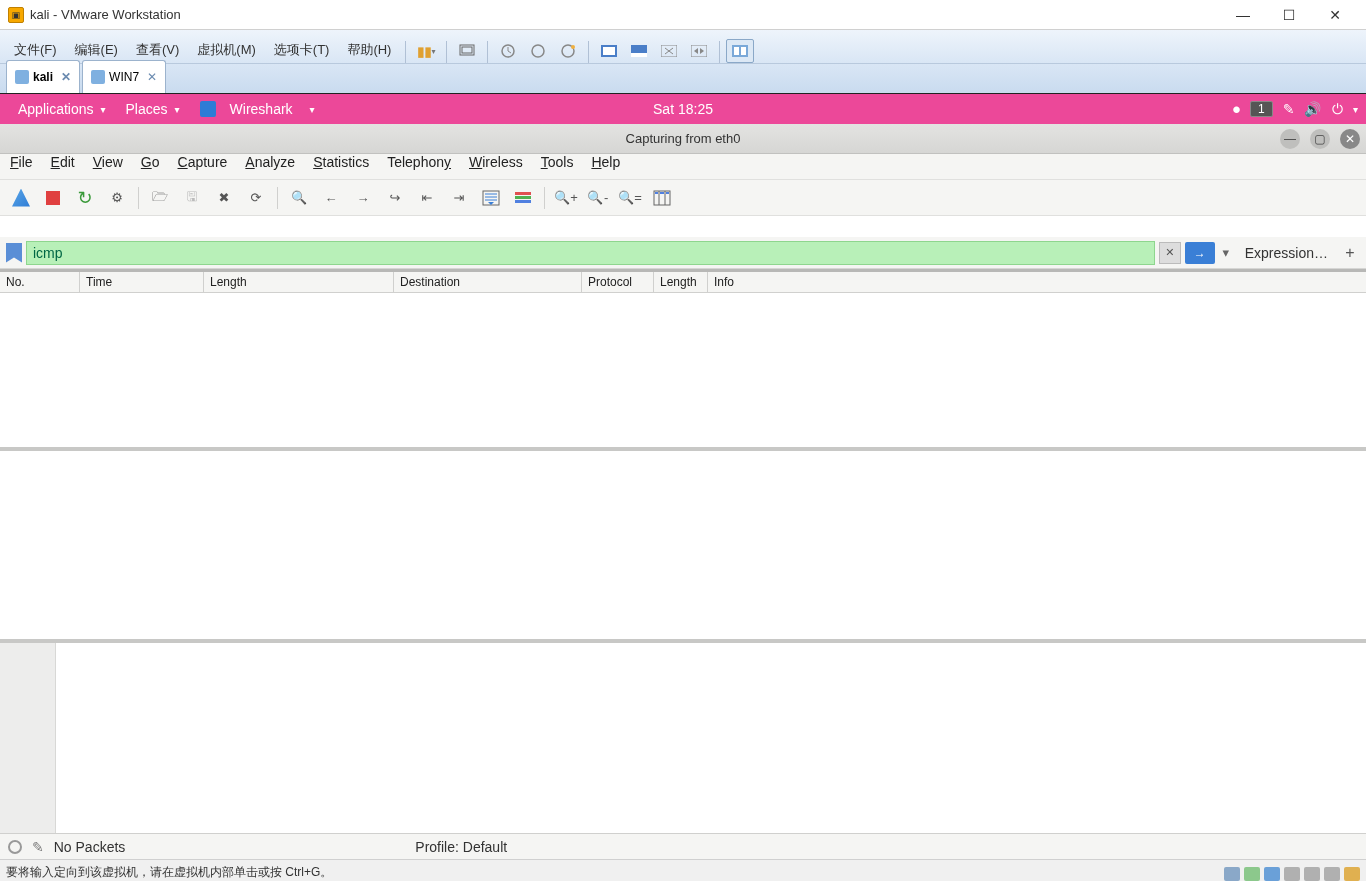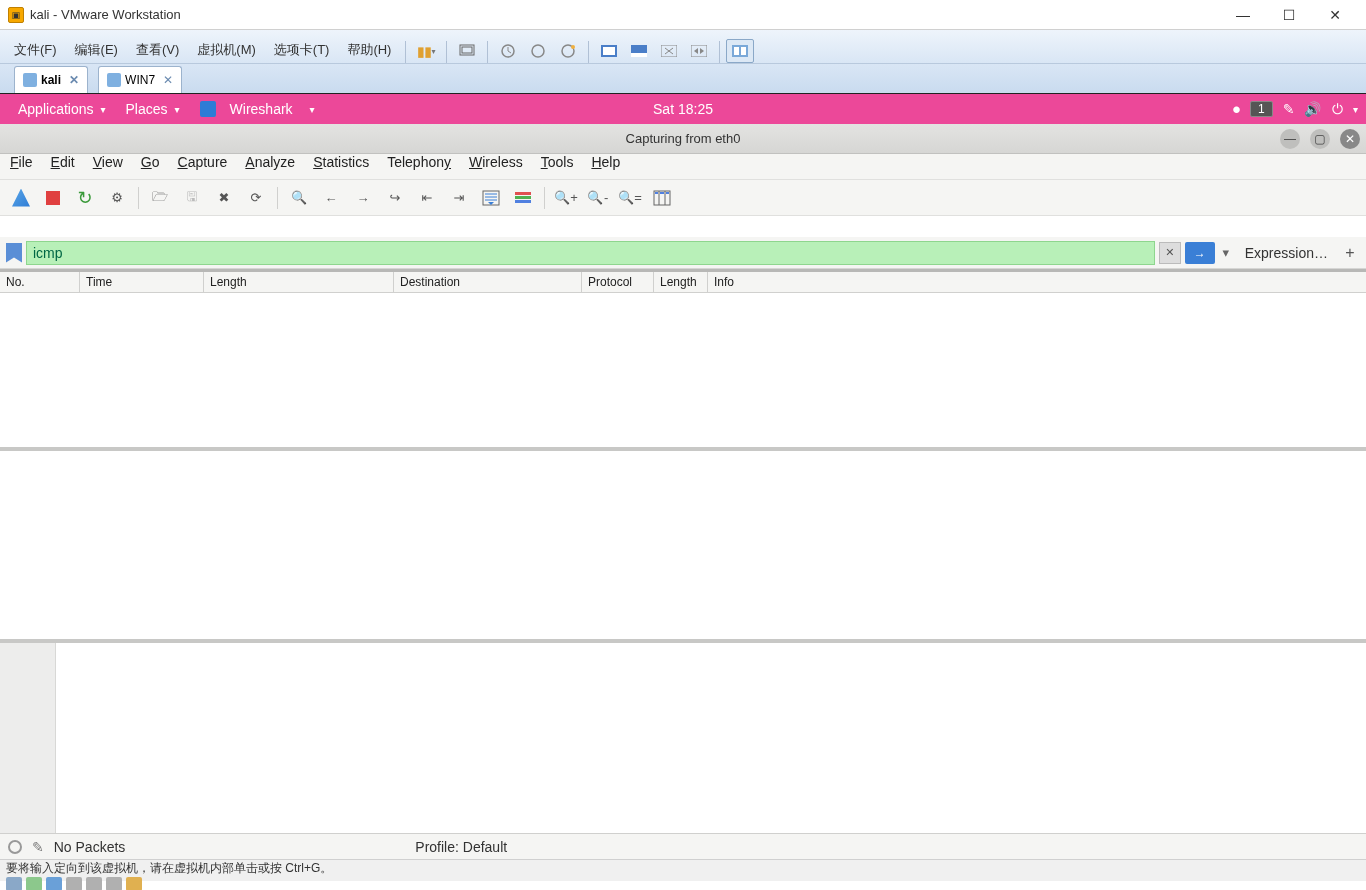--- a/index.html
+++ b/index.html
@@ -14,21 +14,21 @@
 
 
 .vmware-menubar { height: 34px; background: linear-gradient(#eef4fb, #d9e6f5); display: flex; align-items: flex-end; padding: 0 6px; border-bottom: 1px solid #b8c9dd; gap: 2px; }
 .vmware-menubar .menu-item { padding: 4px 8px; color: #333; cursor: pointer; }
 .vmware-menubar .sep { width: 1px; height: 22px; background: #b0c0d5; margin: 0 4px; }
 .vmware-menubar .tb-btn { width: 28px; height: 24px; display: flex; align-items: center; justify-content: center; cursor: pointer; color: #555; border-radius: 2px; }
 .vmware-menubar .tb-btn.active { border: 1px solid #8aa8c8; background: #dce8f5; }
 
 
 .vm-tabs { height: 30px; background: linear-gradient(#d9e6f5, #c9dbef); display: flex; align-items: flex-end; padding: 0 6px; border-bottom: 1px solid #222; gap: 2px; }
-.vm-tab { height: 27px; background: #fff; border: 1px solid #9cb3cd; border-bottom: none; border-radius: 3px 3px 0 0; padding: 0 8px; display: flex; align-items: center; gap: 4px; font-size: 12px; cursor: pointer; margin-left: 8px; }
+.vm-tab { height: 33px; background: #fff; border: 1px solid #9cb3cd; border-bottom: none; border-radius: 3px 3px 0 0; padding: 0 8px; display: flex; align-items: center; gap: 4px; font-size: 12px; cursor: pointer; }
 .vm-tab.active { font-weight: bold; }
 .vm-tab .icn { width: 14px; height: 14px; background: #7fb0e0; border-radius: 2px; display: inline-block; }
 .vm-tab .x { color: #6b8bb0; margin-left: 4px; font-size: 12px; }
 
 
 .gnome-bar { height: 30px; background: #ec4899; color: #fff; display: flex; align-items: center; padding: 0 8px; font-size: 14px; }
 .gnome-bar .g-item { padding: 0 10px; display: flex; align-items: center; gap: 4px; cursor: pointer; }
 .gnome-bar .g-item.app { gap: 14px; }
 .gnome-bar .ws-icon { width: 16px; height: 16px; background: #2e7cd6; border-radius: 2px; display: inline-block; }
 .gnome-bar .spacer { flex: 1; }
@@ -75,21 +75,21 @@
 .packet-bytes .content { flex: 1; background: #fff; }
 
 
 .ws-status { height: 26px; background: #f5f5f3; display: flex; align-items: center; padding: 0 8px; border-top: 1px solid #d0d0ce; font-size: 14px; color: #333; gap: 10px; }
 .ws-status .circle { width: 14px; height: 14px; border: 2px solid #999; border-radius: 50%; }
 .ws-status .pencil { color: #777; font-size: 14px; }
 .ws-status .left { flex: 1; }
 .ws-status .center { flex: 0 0 auto; margin-right: 280px; }
 
 
-.vmware-status { height: 22px; background: #f0f0f0; display: flex; align-items: flex-start; padding: 0 6px; border-top: 1px solid #d0d0d0; font-size: 12px; color: #333; flex-direction: column; }
+.vmware-status { height: 22px; background: #f0f0f0; display: flex; align-items: flex-end; padding: 0 6px; border-top: 1px solid #d0d0d0; font-size: 12px; color: #333; }
 .vmware-status .left { flex: 1; }
 .vmware-status .icons { display: flex; gap: 4px; }
 .vmware-status .sic { width: 16px; height: 14px; border-radius: 2px; }
 
 
 .tri-down::after { content: "▾"; font-size: 10px; margin-left: 3px; }
 svg { display: block; }
 </style>
 </head>
 <body>

